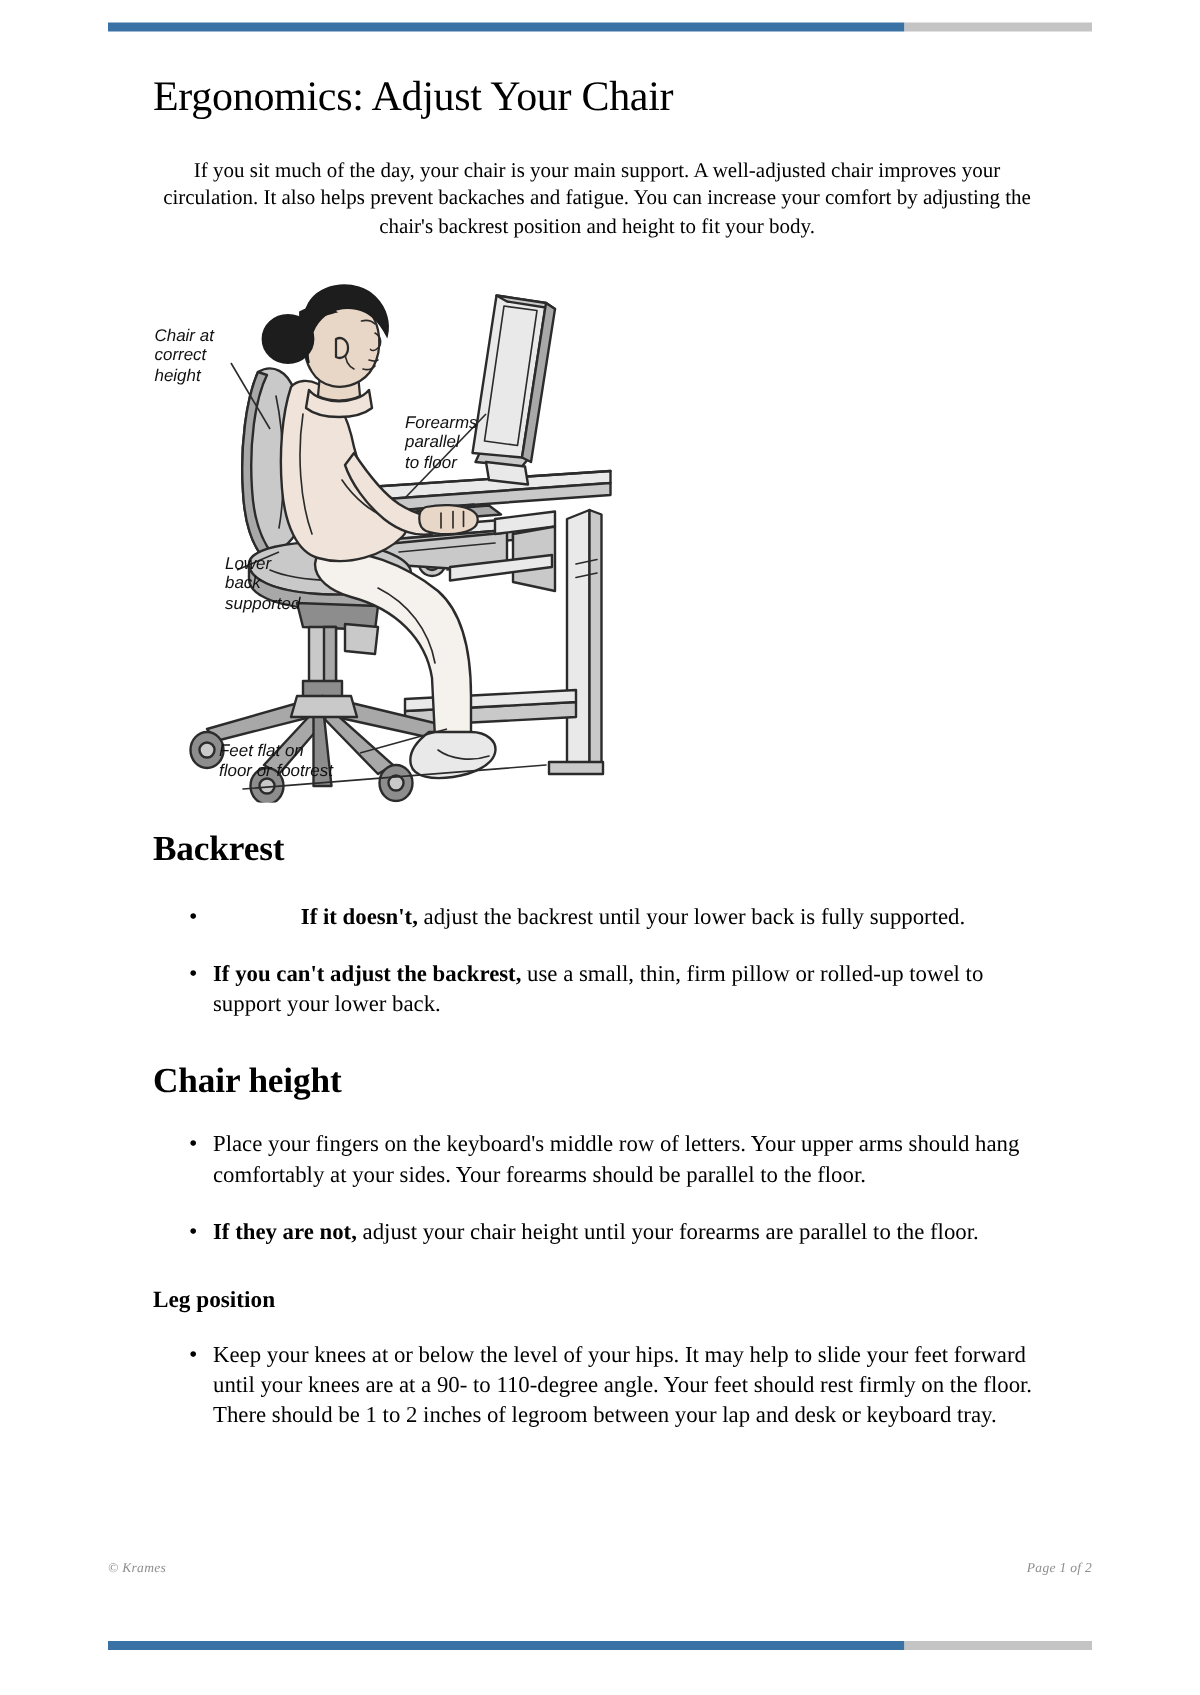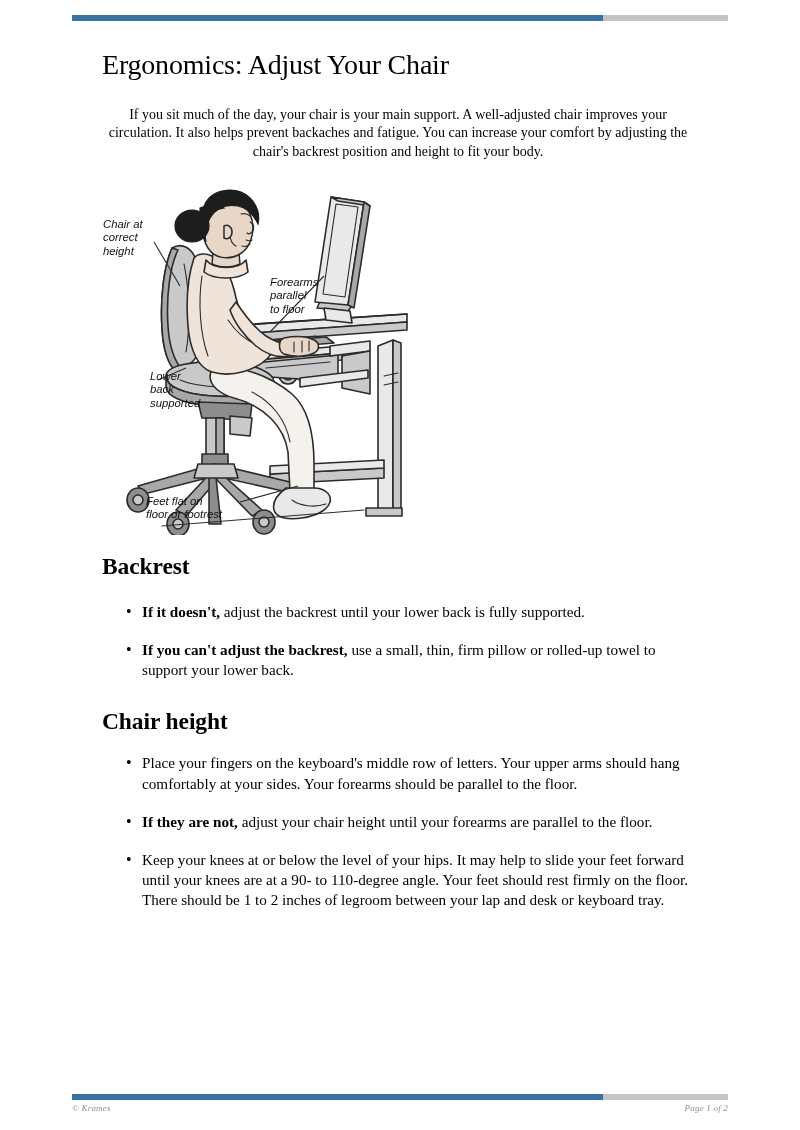--- a/index.html
+++ b/index.html
@@ -33,21 +33,21 @@
   }
   .rule-gray {
     background: #c4c4c4;
     height: 100%;
     flex: 1;
   }
 
   .footer-row {
     position: absolute;
     left: 72px;
-    top: 1103px;
+    top: 1040px;
     width: 656px;
     display: flex;
     justify-content: space-between;
     align-items: baseline;
     font-family: "Liberation Serif", serif;
     font-style: italic;
     font-size: 9px;
     color: #8d8d8d;
     letter-spacing: 0.2px;
   }
@@ -343,41 +343,42 @@
     <div class="callout c-lower">Lower
 back
 supported</div>
     <div class="callout c-feet">Feet flat on
 floor or footrest</div>
   </div>
 
   <div style="margin-top:18px;">
     <h2 class="section">Backrest</h2>
     <ul class="bullets" style="margin-top:22px;">
-      <li style="margin-top:18px;">
+      <li style="margin-top:18px;text-align:center;">
         <span class="lead">If it doesn't,</span><span> adjust the backrest until your lower back is fully supported.</span>
       </li>
       <li style="margin-top:18px;">
         <span class="lead">If you can't adjust the backrest,</span><span> use a small, thin, firm pillow or rolled-up towel to support your lower back.</span>
       </li>
     </ul>
   </div>
 
   <div style="margin-top:28px;">
     <h2 class="section">Chair height</h2>
 
     <ul class="bullets" style="margin-top:18px;">
       <li>
         <span class="lead"></span><span>Place your fingers on the keyboard's middle row of letters. Your upper arms should hang comfortably at your sides. Your forearms should be parallel to the floor.</span>
       </li>
       <li style="margin-top:18px;font-family:Liberation Serif, serif;">
         <span class="lead">If they are not,</span><span> adjust your chair height until your forearms are parallel to the floor.</span>
       </li>
     </ul>
 
+    <h3 class="subsection" style="margin-top:26px;">Leg position</h3>
     <ul class="bullets" style="margin-top:18px;">
       <li>
         <span class="lead"></span><span>Keep your knees at or below the level of your hips. It may help to slide your feet forward until your knees are at a 90- to 110-degree angle. Your feet should rest firmly on the floor. There should be 1 to 2 inches of legroom between your lap and desk or keyboard tray.</span>
       </li>
     </ul>
   </div>
 
 </div>
 
 <div class="rule-wrap footer">

